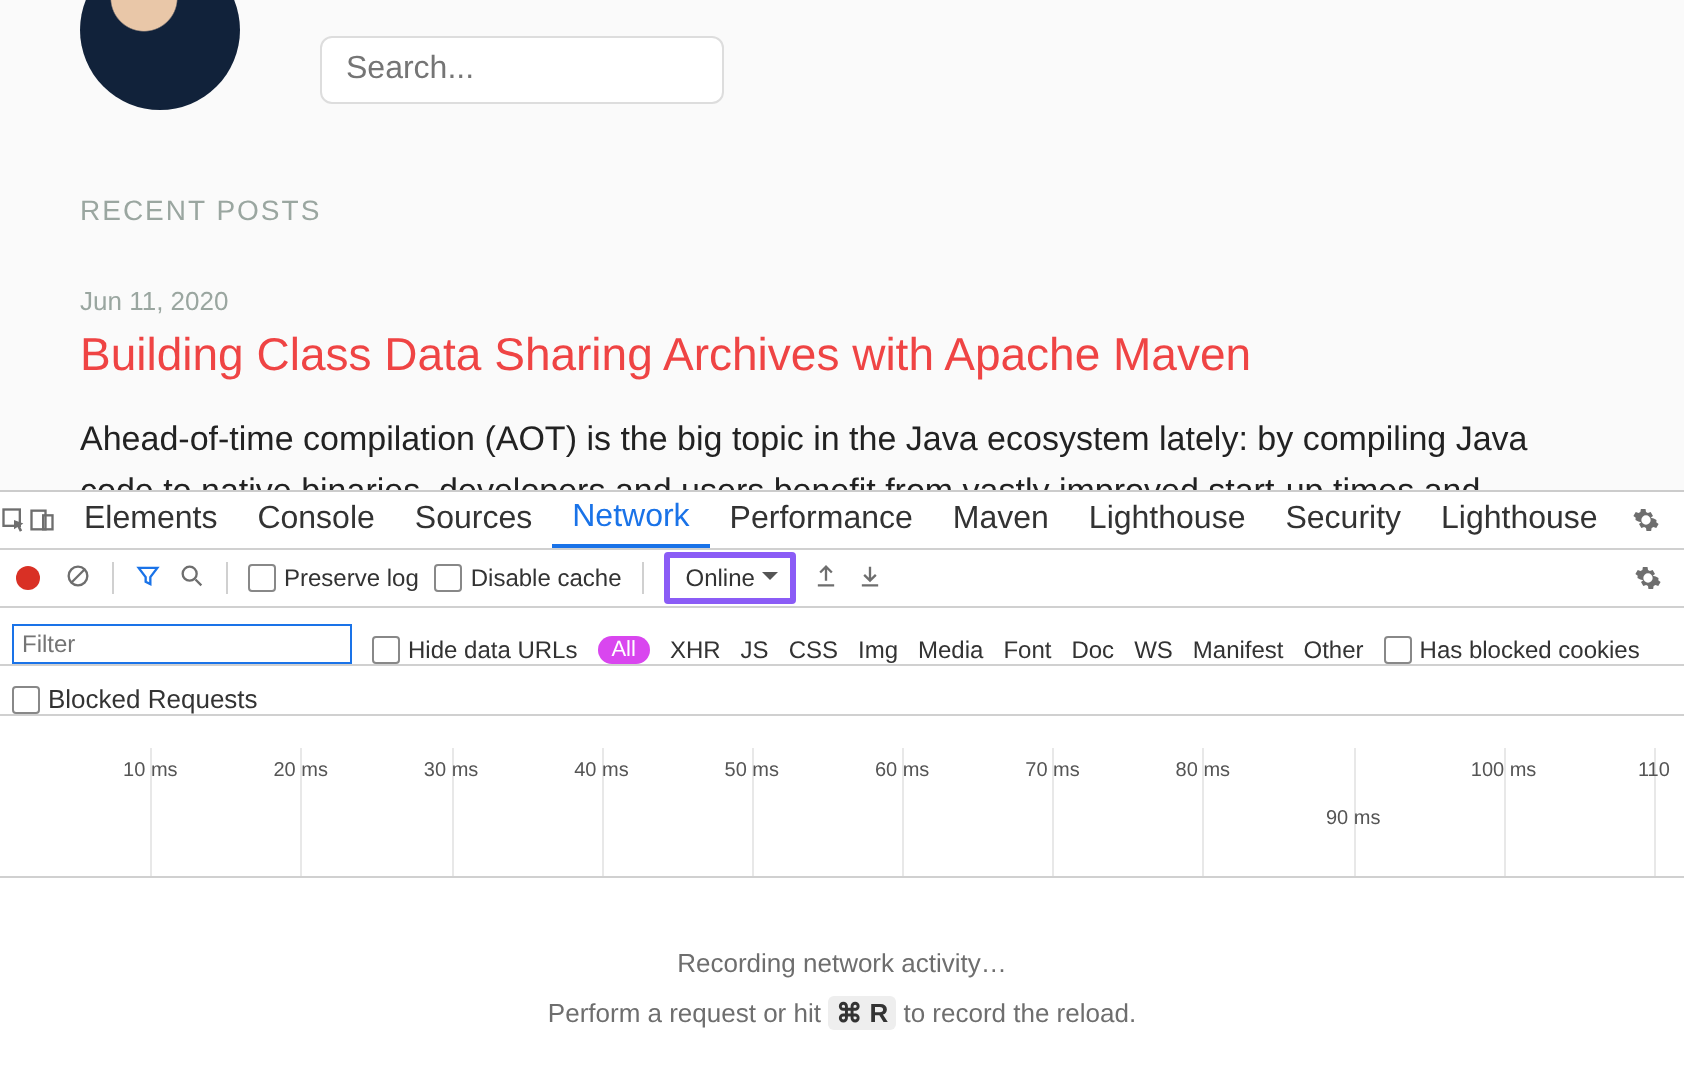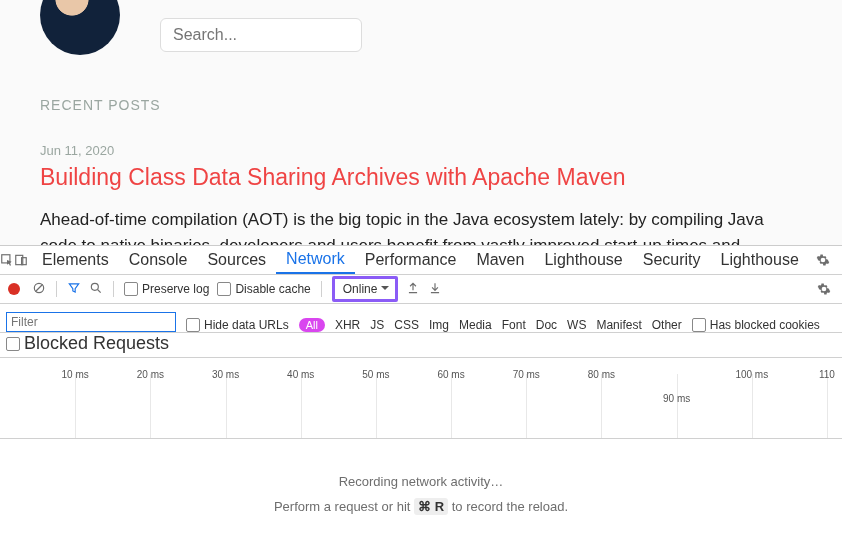--- a/index.html
+++ b/index.html
@@ -29,23 +29,23 @@
 .dot-red{width:12px;height:12px;border-radius:50%;background:#d93025;margin:0 4px}
 .dt-toolbar svg{width:14px;height:14px;color:#6e6e6e}
 .chk{display:flex;align-items:center;gap:4px}
 .chk .box{width:12px;height:12px;border:1px solid #888;border-radius:2px}
 .sel{display:flex;align-items:center;border:3px solid #8b5cf6;border-radius:2px;height:20px;padding:0 18px 0 8px;position:relative}
 .sel:after{content:"";position:absolute;right:6px;top:7px;border:4px solid transparent;border-top-color:#555}
 .filters{display:flex;align-items:flex-end;height:28px;border-bottom:1px solid #d0d0d0;font-size:12px;padding:0 6px;gap:10px}
 .filter-input{width:160px;height:18px;border:1px solid #1a73e8;outline:none;font-size:12px;padding:0 4px;color:#333}
 .pill{background:#d946ef;color:#fff;border-radius:8px;padding:1px 7px;font-size:11px}
 .ftype{color:#333}
-.filters2{display:flex;align-items:flex-start;height:24px;border-bottom:1px solid #d0d0d0;font-size:18px;padding:0 6px;gap:8px}
+.filters2{display:flex;align-items:flex-end;height:24px;border-bottom:1px solid #d0d0d0;font-size:13px;padding:0 6px;gap:8px}
 .timeline{height:80px;border-bottom:1px solid #d0d0d0;position:relative;font-size:10px;color:#555}
-.tick{position:absolute;top:11px;transform:translateX(-50%)}
+.tick{position:absolute;top:22px;transform:translateX(-50%)}
 .tline{position:absolute;top:16px;bottom:0;width:1px;background:#e8e8e8}
 .recording{display:flex;flex-direction:column;align-items:center;justify-content:center;height:110px;color:#6e6e6e;font-size:13px;gap:10px}
 .recording b{font-weight:600;background:#eee;padding:1px 4px;border-radius:3px;color:#333}
 </style>
 </head>
 <body>
 
 <div class="page">
   <div class="topbar">
     <div class="avatar">

